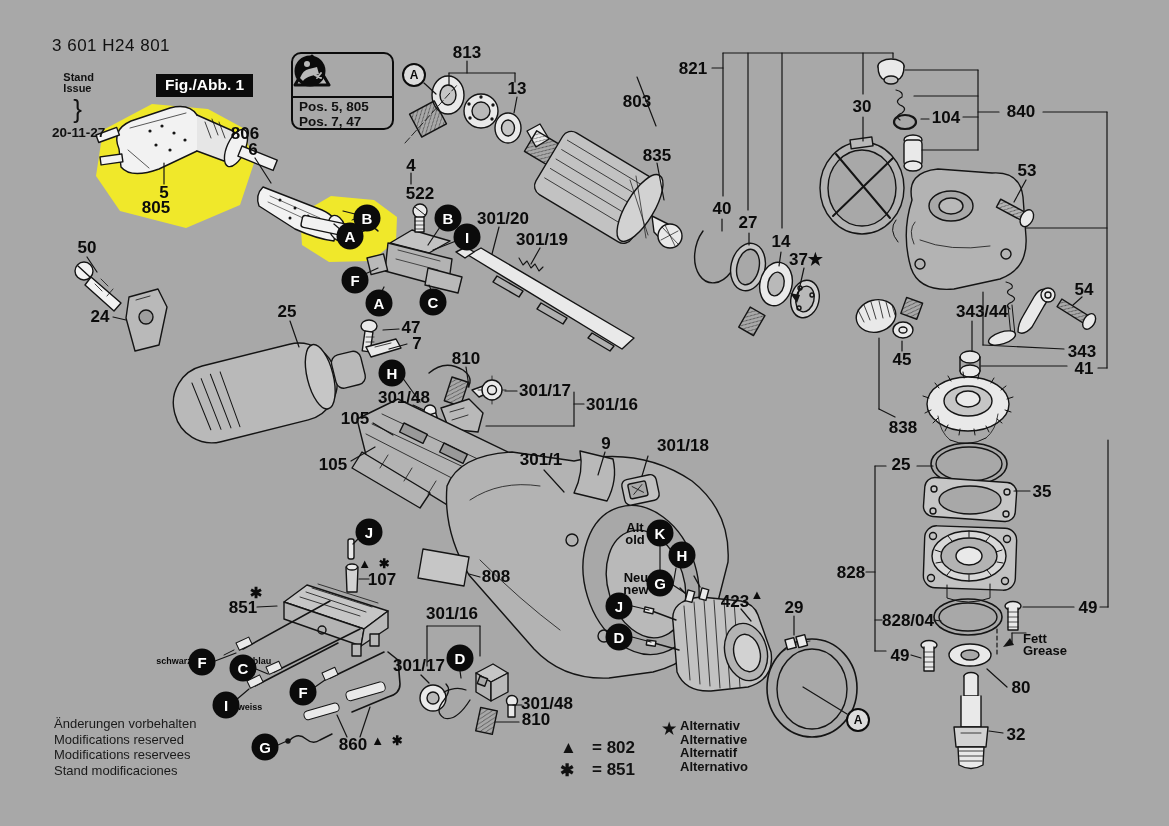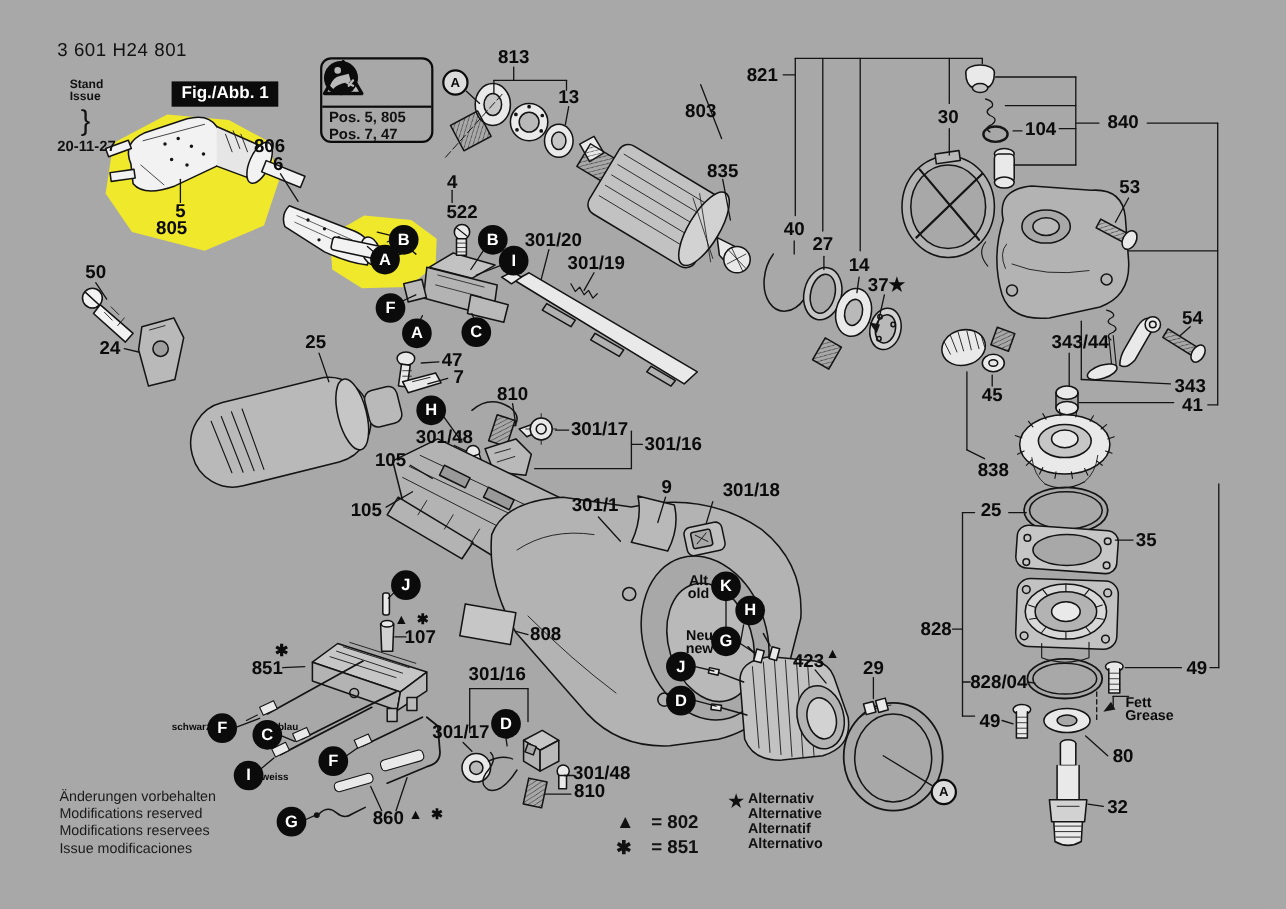--- a/index.html
+++ b/index.html
@@ -698,21 +698,21 @@
       <div class="marker" style="left: 619px; top: 637px;">D</div>
       <div class="marker" style="left: 460px; top: 658px;">D</div>
       <div class="marker white" style="left: 414px; top: 75px;">A</div>
       <div class="marker white" style="left: 858px; top: 720px;">A</div>
     </div>
 
 <div class="footer">
       <div class="">Änderungen vorbehalten</div>
       <div class="">Modifications reserved</div>
       <div class="">Modifications reservees</div>
-      <div class="">Issue modificaciones</div>
+      <div class="">Stand modificaciones</div>
     </div>
 
 <div class="alt-star">★</div>
 <div class="alt-legend">
       <div class="">Alternativ</div>
       <div class="">Alternative</div>
       <div class="">Alternatif</div>
       <div class="">Alternativo</div>
     </div>
 

